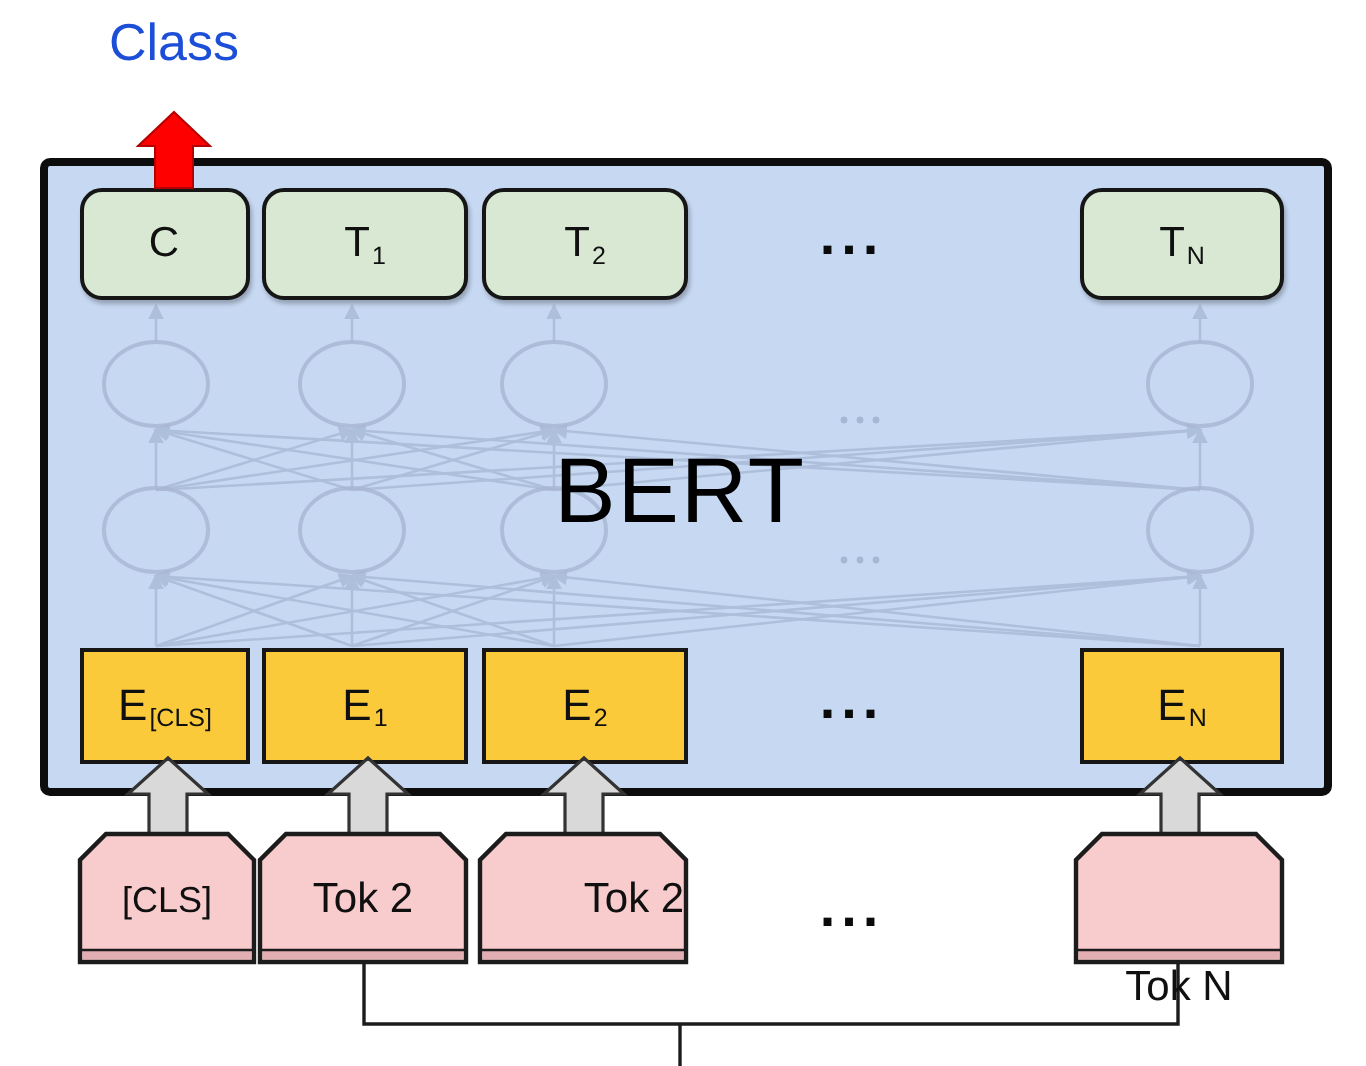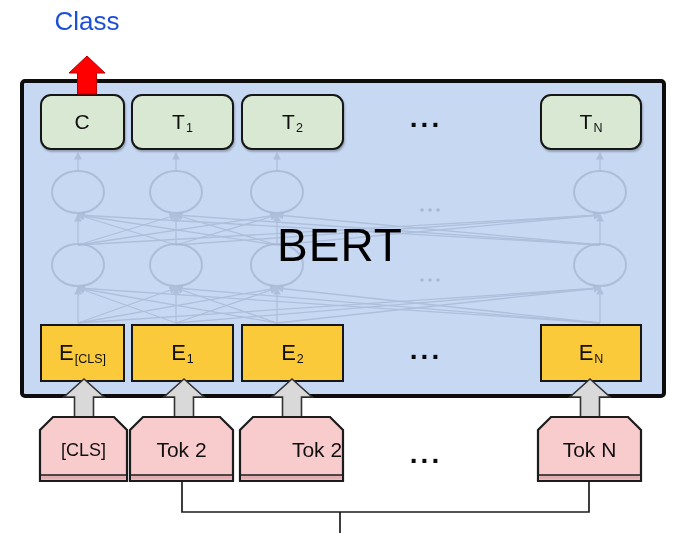--- a/index.html
+++ b/index.html
@@ -55,21 +55,21 @@
   .fg-svg{left:0;top:0;z-index:5;}
   
   .tok-label{
     top:430px;height:40px;display:flex;align-items:center;justify-content:center;
     font-size:21px;color:#101010;z-index:6;
   }
   .tok-label.small{font-size:18px;}
   .t0{left:40px;width:87px;}
   .t1{left:130px;width:103px;}
   .t2{left:240px;width:114px;margin-left:20px;}
-  .tN{left:538px;width:103px;}
+  .tN{left:538px;width:103px;margin-top:44px;}
 </style>
 </head>
 <body>
 
 <div class="canvas">
 
   <div class="abs class-label">
     <div>Class</div>
   </div>
 

